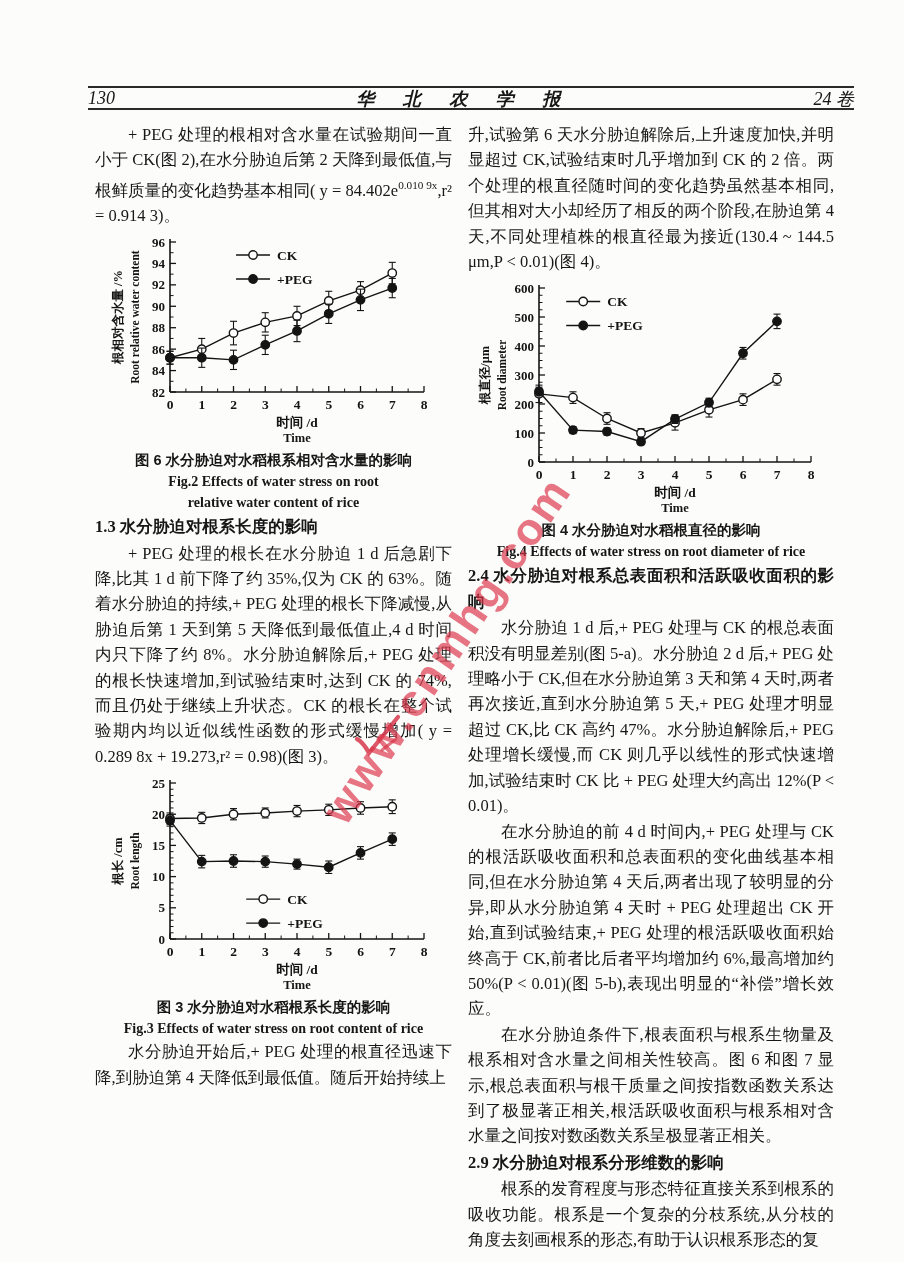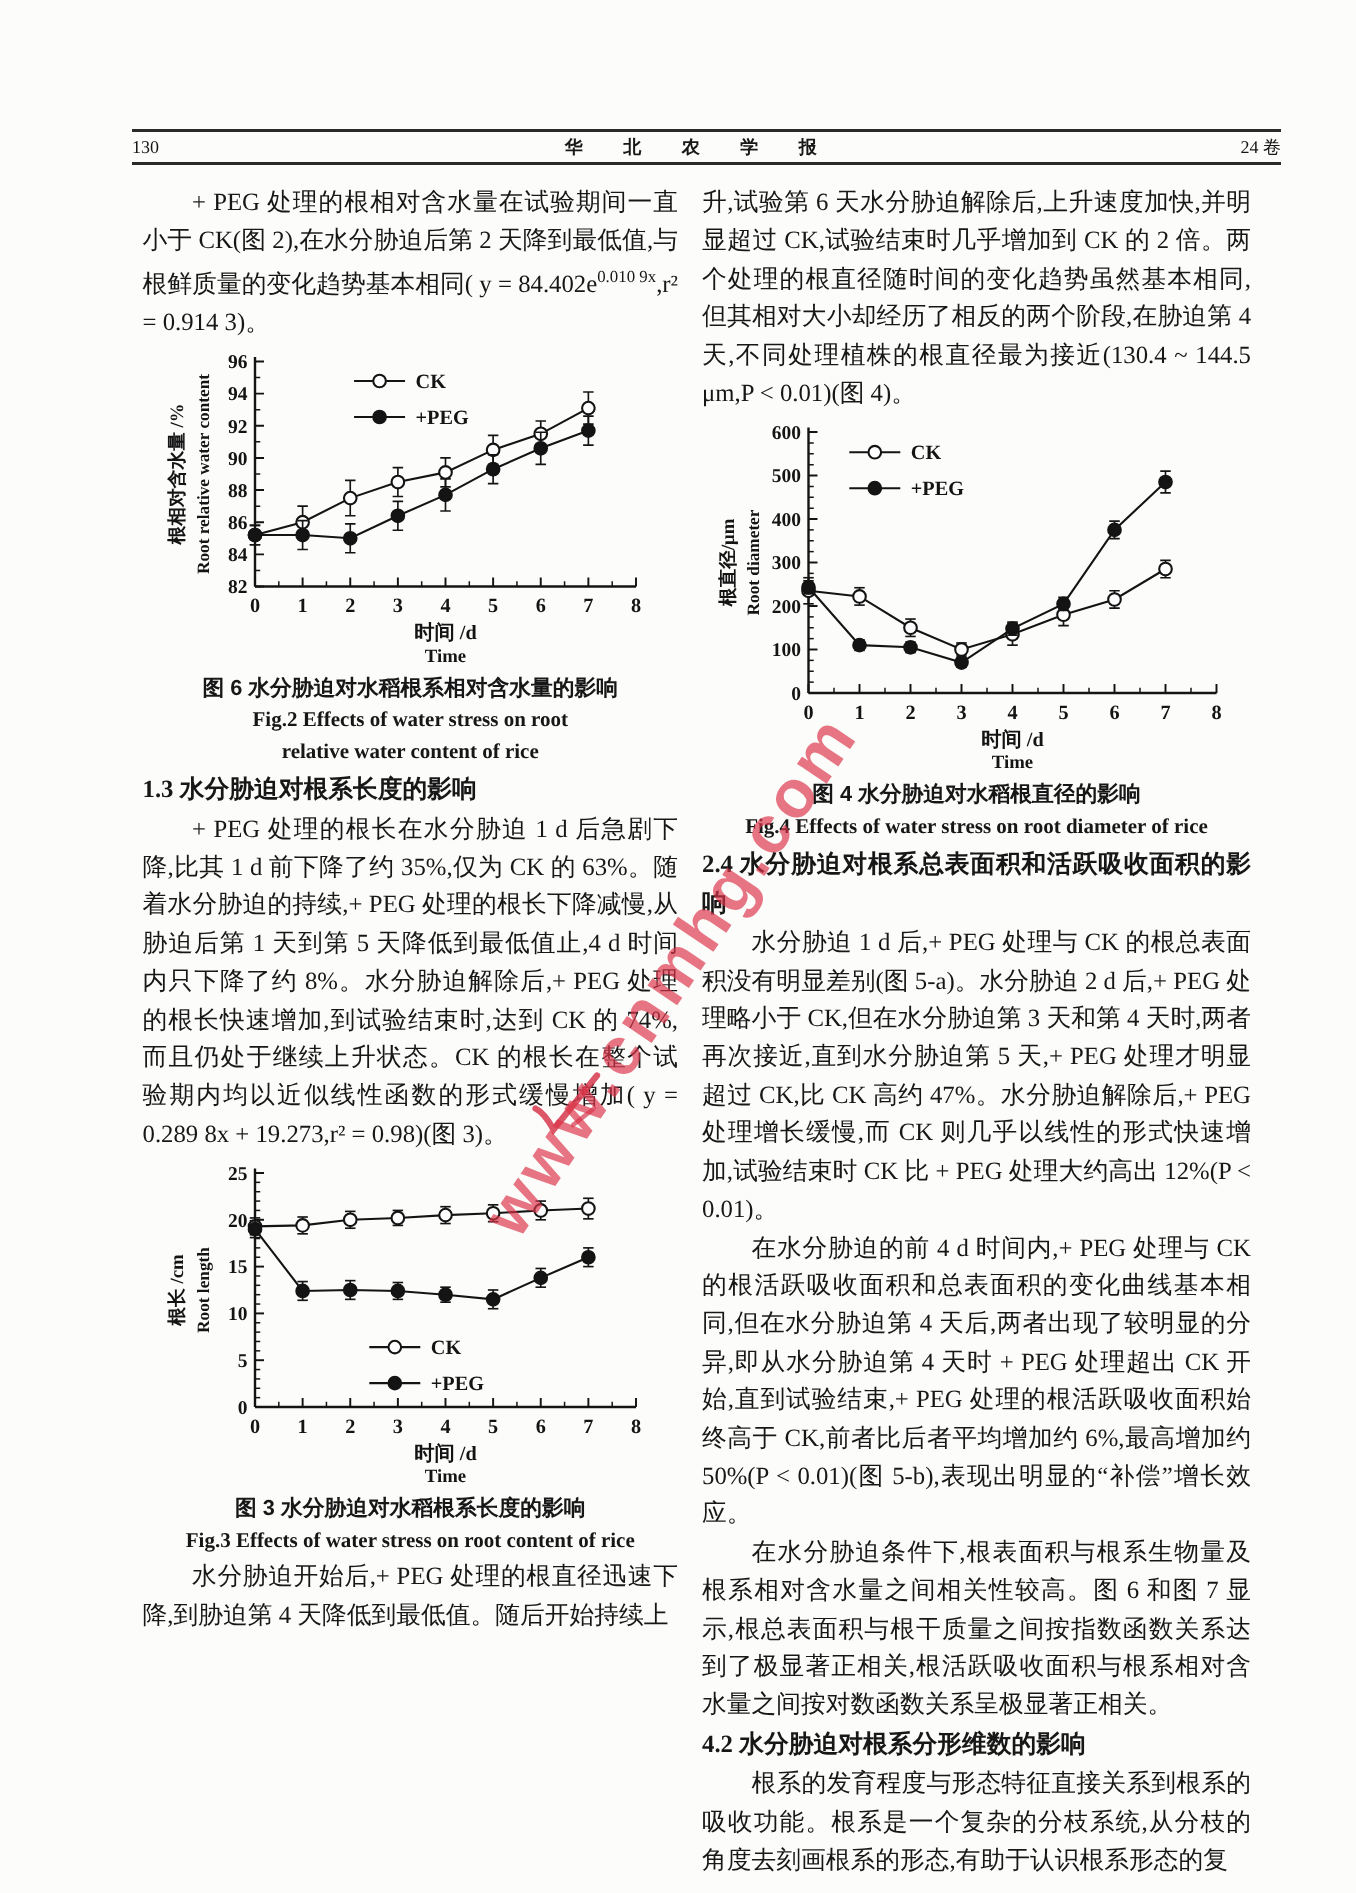--- a/index.html
+++ b/index.html
@@ -2,21 +2,21 @@
 <html><head>
 <meta charset="utf-8">
 <style>
   html,body{margin:0;padding:0;background:#e8e8e8;}
   .page{position:relative;width:904px;height:1262px;margin:0 auto;background:#fcfcfa;overflow:hidden;
         font-family:"Liberation Serif","DejaVu Serif",serif;color:#171717;}
   .rule{position:absolute;left:88px;width:766px;height:2px;background:#2a2a2a;}
   .rule-top{top:86px;}
   .rule-bottom{top:108px;}
   .header-row{position:absolute;top:87px;left:88px;width:766px;height:23px;
-              display:flex;justify-content:space-between;align-items:center;font-size:12px;}
+              display:flex;justify-content:space-between;align-items:center;font-size:18px;font-style:italic;}
   .journal-title{letter-spacing:12px;font-weight:bold;}
   .col{position:absolute;top:122px;font-size:16.5px;line-height:25.4px;text-align:justify;}
   .col-left{left:95px;width:357px;}
   .col-right{left:468px;width:366px;}
   .para{margin:0;text-indent:2em;}
   .noindent{text-indent:0;}
   sup{font-size:0.68em;}
   .sec{margin:1px 0;font-size:16.5px;line-height:25.4px;font-weight:bold;text-align:justify;
        font-family:Liberation Serif, serif;}
   .cap-cn{margin:2px 0 0 0;text-align:center;font-weight:bold;font-size:14.5px;line-height:21px;
@@ -475,17 +475,17 @@
         <text x="132.2" y="51.980000000000004" font-size="13.5" font-weight="bold">+PEG</text>
       </svg>
     <p class="cap-cn">图 4  水分胁迫对水稻根直径的影响</p>
     <p class="cap-en">Fig.4  Effects of water stress on root diameter of rice</p>
 
     <h3 class="sec">2.4  水分胁迫对根系总表面积和活跃吸收面积的影响</h3>
     <p class="para">水分胁迫 1 d 后,+ PEG 处理与 CK 的根总表面积没有明显差别(图 5-a)。水分胁迫 2 d 后,+ PEG 处理略小于 CK,但在水分胁迫第 3 天和第 4 天时,两者再次接近,直到水分胁迫第 5 天,+ PEG 处理才明显超过 CK,比 CK 高约 47%。水分胁迫解除后,+ PEG 处理增长缓慢,而 CK 则几乎以线性的形式快速增加,试验结束时 CK 比 + PEG 处理大约高出 12%(P &lt; 0.01)。</p>
     <p class="para">在水分胁迫的前 4 d 时间内,+ PEG 处理与 CK 的根活跃吸收面积和总表面积的变化曲线基本相同,但在水分胁迫第 4 天后,两者出现了较明显的分异,即从水分胁迫第 4 天时 + PEG 处理超出 CK 开始,直到试验结束,+ PEG 处理的根活跃吸收面积始终高于 CK,前者比后者平均增加约 6%,最高增加约 50%(P &lt; 0.01)(图 5-b),表现出明显的“补偿”增长效应。</p>
     <p class="para">在水分胁迫条件下,根表面积与根系生物量及根系相对含水量之间相关性较高。图 6 和图 7 显示,根总表面积与根干质量之间按指数函数关系达到了极显著正相关,根活跃吸收面积与根系相对含水量之间按对数函数关系呈极显著正相关。</p>
 
-    <h3 class="sec">4.2  水分胁迫对根系分形维数的影响</h3>
+    <h3 class="sec">2.9  水分胁迫对根系分形维数的影响</h3>
     <p class="para">根系的发育程度与形态特征直接关系到根系的吸收功能。根系是一个复杂的分枝系统,从分枝的角度去刻画根系的形态,有助于认识根系形态的复</p>
   </div>
 
 </div>
 
 </body></html>

